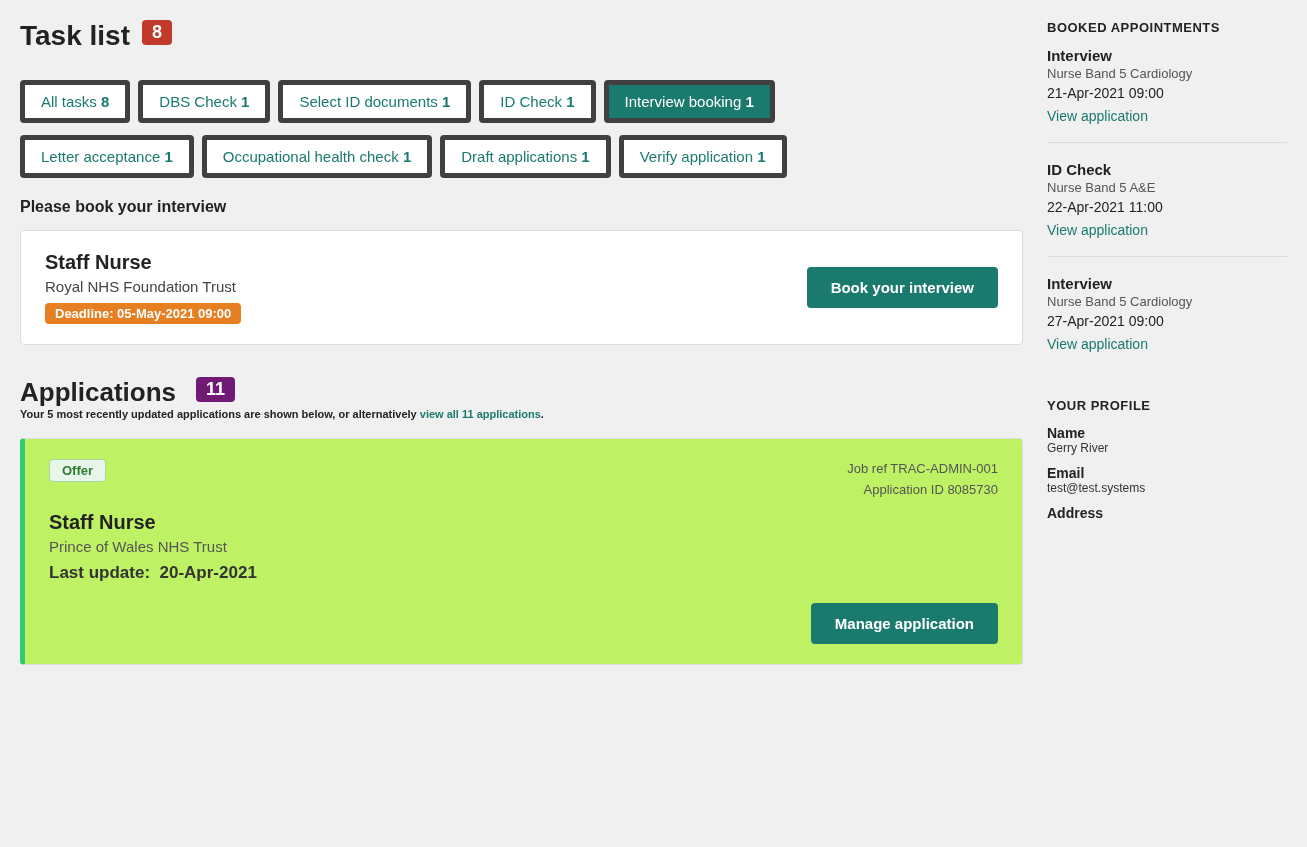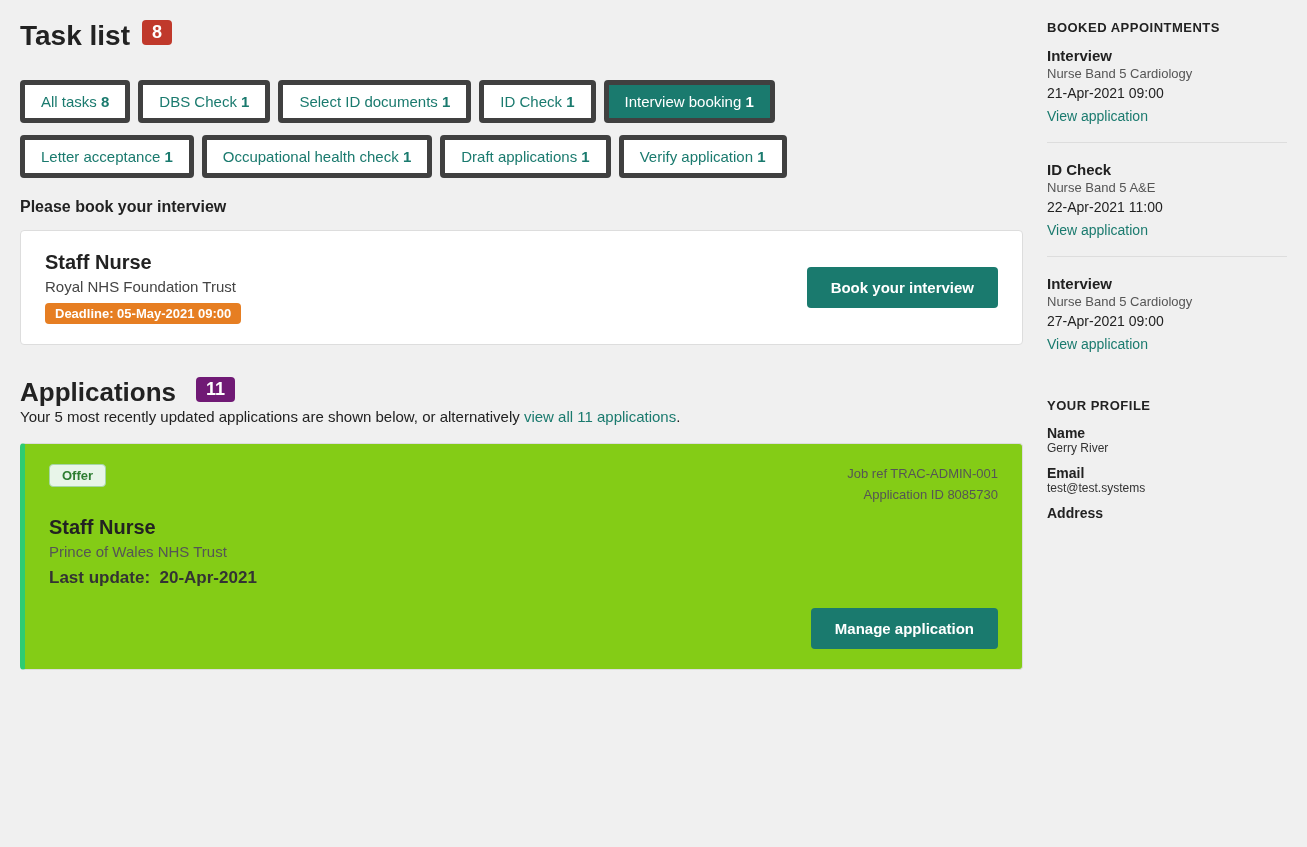--- a/index.html
+++ b/index.html
@@ -135,32 +135,32 @@
       display: flex;
       align-items: flex-start;
       gap: 20px;
       margin-bottom: 0;
     }
     .applications-title h2 {
       font-size: 26px;
       font-weight: bold;
     }
     .applications-subtitle {
-      font-size: 15px;
-      font-weight: normal;
+      font-size: 11px;
+      font-weight: bold;
       margin-bottom: 18px;
     }
     .applications-subtitle a {
       color: #1a7a6e;
       text-decoration: none;
     }
 
     
     .app-card {
-      background: #84cc16;
+      background: #bef264;
       border: 1px solid #ddd;
       border-radius: 4px;
       border-left: 5px solid #2ecc71;
       padding: 20px 24px;
       margin-bottom: 16px;
     }
     .app-card-top {
       display: flex;
       justify-content: space-between;
       align-items: flex-start;

